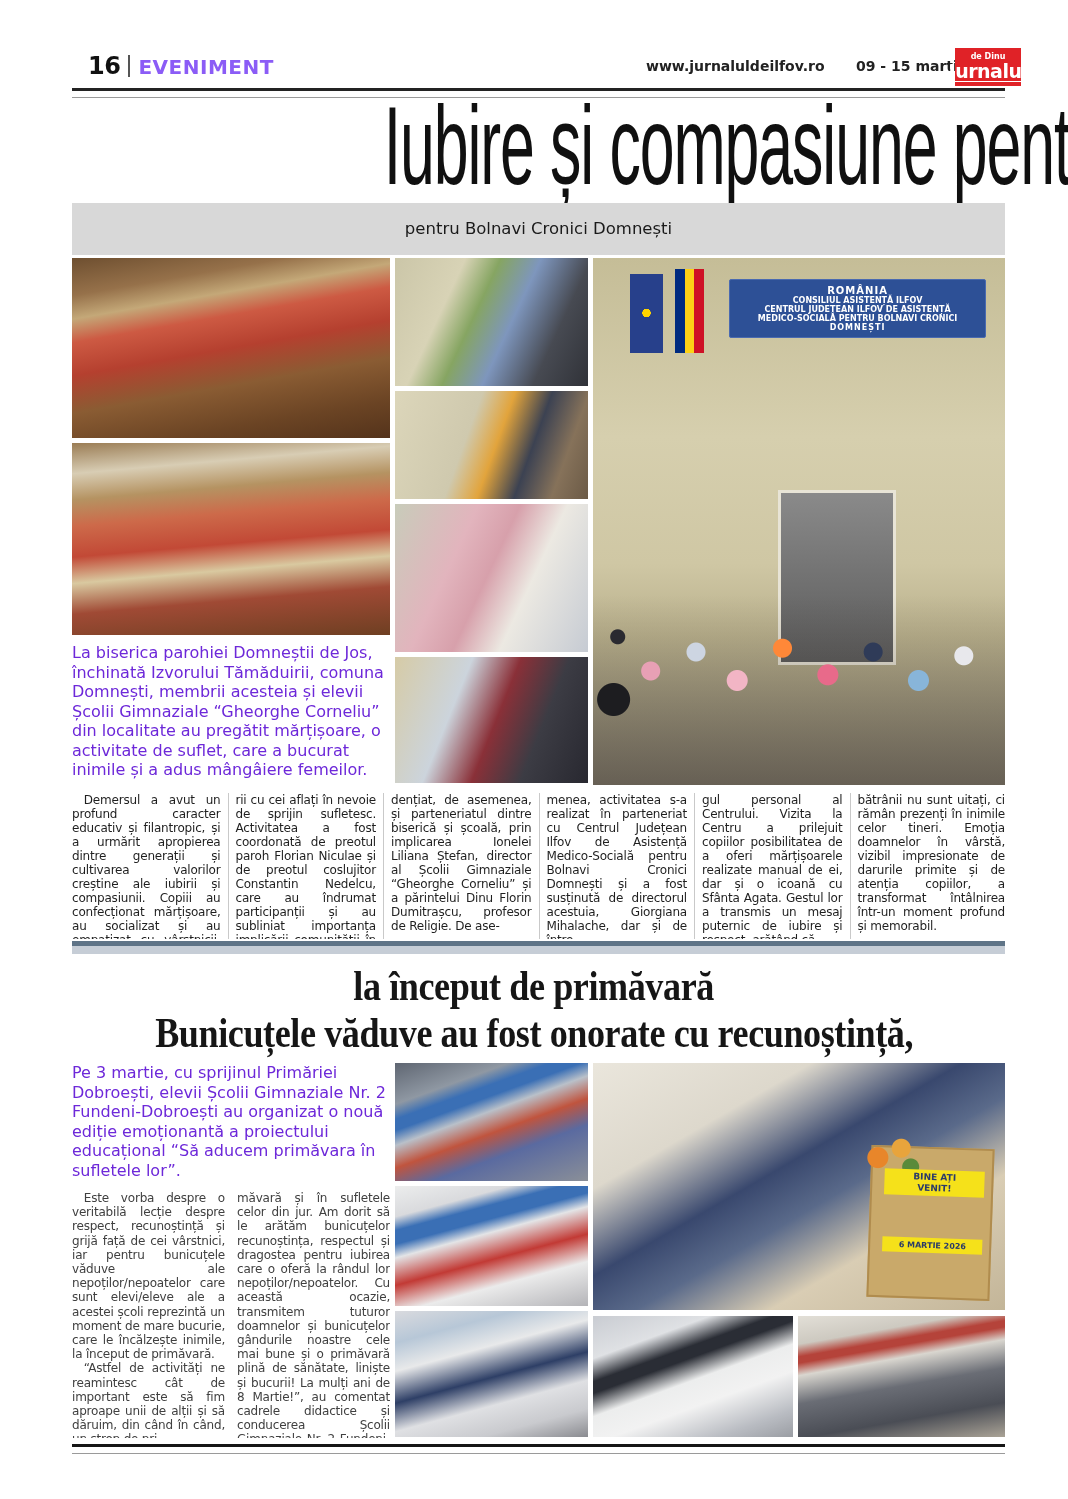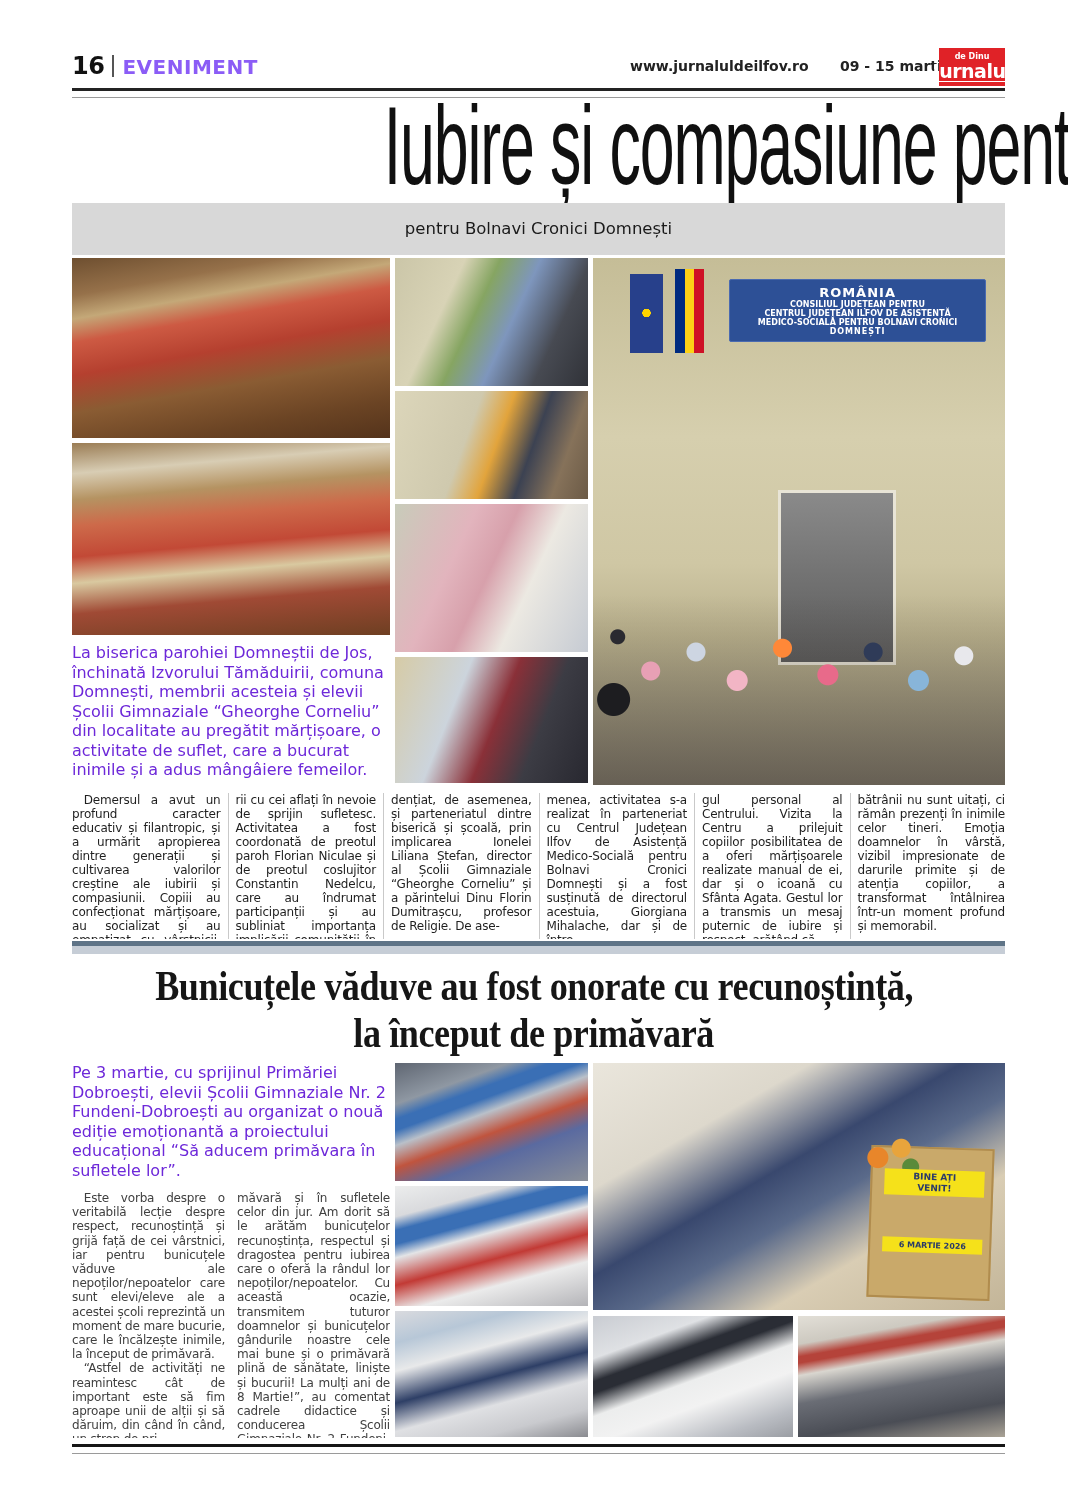--- a/index.html
+++ b/index.html
@@ -2,21 +2,21 @@
 <html><head>
 <meta charset="utf-8">
 <style>
   html,body{margin:0;padding:0;}
   body{
     width:1068px;height:1499px;position:relative;background:#ffffff;
     font-family:"DejaVu Sans",sans-serif;color:#222;overflow:hidden;
   }
 
   
-  .masthead{position:absolute;left:72px;top:48px;width:933px;height:38px;}
+  .masthead{position:absolute;left:88px;top:48px;width:933px;height:38px;}
   .mh-left{position:absolute;left:0;top:4px;display:flex;align-items:baseline;gap:8px;}
   .pagenum{font-size:24px;font-weight:bold;color:#111;letter-spacing:-0.5px;}
   .mh-bar{width:2px;height:22px;background:#555;align-self:center;}
   .section-label{font-size:20px;font-weight:bold;color:#8b5cf6;letter-spacing:0.5px;}
   .website{position:absolute;left:558px;top:10px;font-size:14px;font-weight:bold;color:#222;}
   .daterange{position:absolute;left:768px;top:10px;font-size:14px;font-weight:bold;color:#222;}
   .logo{position:absolute;right:0;top:0;width:66px;height:38px;background:#e02227;
         display:flex;flex-direction:column;align-items:center;justify-content:center;line-height:1;}
   .logo-top{font-size:8px;color:#fff;font-weight:bold;margin-bottom:1px;}
   .logo-main{font-size:19px;color:#fff;font-weight:bold;letter-spacing:-0.5px;border-bottom:1px solid #fff;}
@@ -48,21 +48,21 @@
   .p-hosp3{height:148px;background:linear-gradient(115deg,#c8ccba 0%,#e2b4bd 32%,#d7a0ab 48%,#ece9e2 66%,#c6cbd3 100%);}
   .p-hosp4{height:126px;background:linear-gradient(112deg,#d6cba6 0%,#ccd4dc 32%,#8a3038 52%,#3c3c44 72%,#282830 100%);}
   .p-bldg{width:412px;height:527px;background:linear-gradient(180deg,#c5bd97 0%,#d6cfae 34%,#cfc7a4 58%,#b9b08c 72%,#8a8474 100%);}
   .flag-eu{position:absolute;left:9%;top:3%;width:8%;height:15%;background:#27408b;}
   .flag-eu:after{content:"";position:absolute;left:30%;top:35%;width:40%;height:30%;border-radius:50%;
                  background:radial-gradient(circle,#ffd400 0 30%,transparent 32%);}
   .flag-ro{position:absolute;left:20%;top:2%;width:7%;height:16%;
            background:linear-gradient(90deg,#002b7f 0 33%,#fcd116 33% 66%,#ce1126 66% 100%);}
   .bldg-sign{position:absolute;left:33%;top:4%;width:60%;background:#2d5096;border:1px solid #4a6ab0;
              border-radius:2px;padding:5px 4px;text-align:center;color:#fff;font-weight:bold;}
-  .bldg-sign .s1{font-size:13px;letter-spacing:1px;}
+  .bldg-sign .s1{font-size:10px;letter-spacing:1px;}
   .bldg-sign .s2{font-size:8px;}
   .bldg-sign .s3,.bldg-sign .s4{font-size:8px;}
   .bldg-sign .s5{font-size:8px;letter-spacing:1px;}
   .bldg-door{position:absolute;left:45%;top:44%;width:27%;height:32%;border:3px solid #e8e4d6;
              background:linear-gradient(180deg,#8a8a8a,#5a5a5a);}
   .crowd{position:absolute;left:0;bottom:0;width:100%;height:36%;
     background:
       radial-gradient(circle at 5% 55%,#1d1d20 0 16px,transparent 17px),
       radial-gradient(circle at 6% 22%,#2a2a30 0 7px,transparent 8px),
       radial-gradient(circle at 14% 40%,#e8a0b5 0 9px,transparent 10px),
@@ -161,21 +161,21 @@
     <div class="photo p-hosp2"></div>
     <div class="photo p-hosp3"></div>
     <div class="photo p-hosp4"></div>
   </div>
   <div class="a1-right">
     <div class="photo p-bldg">
       <div class="flag-eu"></div>
       <div class="flag-ro"></div>
       <div class="bldg-sign">
         <div class="s1">ROMÂNIA</div>
-        <div class="s2">CONSILIUL JUDEȚEAN PENTRU</div>
+        <div class="s2">CONSILIUL ASISTENȚĂ ILFOV</div>
         <div class="s3">CENTRUL JUDEȚEAN ILFOV DE ASISTENȚĂ</div>
         <div class="s4">MEDICO-SOCIALĂ PENTRU BOLNAVI CRONICI</div>
         <div class="s5">DOMNEȘTI</div>
       </div>
       <div class="bldg-door"></div>
       <div class="crowd"></div>
     </div>
   </div>
 </div>
 
@@ -185,22 +185,22 @@
  Evenimentul a evi-</div>
   <div class="col">dențiat, de asemenea, și parteneriatul dintre biserică și școală, prin implicarea Ionelei Liliana Ștefan, director al Școlii Gimnaziale “Gheorghe Corneliu” și a părintelui Dinu Florin Dumitrașcu, profesor de Religie. De ase-</div>
   <div class="col">menea, activitatea s-a realizat în parteneriat cu Centrul Județean Ilfov de Asistență Medico-Socială pentru Bolnavi Cronici Domnești și a fost susținută de directorul acestuia, Giorgiana Mihalache, dar și de între-</div>
   <div class="col">gul personal al Centrului. Vizita la Centru a prilejuit copiilor posibilitatea de a oferi mărțișoarele realizate manual de ei, dar și o icoană cu Sfânta Agata. Gestul lor a transmis un mesaj puternic de iubire și respect, arătând că</div>
   <div class="col">bătrânii nu sunt uitați, ci rămân prezenți în inimile celor tineri. Emoția doamnelor în vârstă, vizibil impresionate de darurile primite și de atenția copiilor, a transformat întâlnirea într-un moment profund și memorabil.</div>
 </div>
 
 <div class="sep-bar"></div>
 
 <div class="headline2">
+  <div><span class="l">la început de primăvară</span></div>
   <div><span class="l">Bunicuțele văduve au fost onorate cu recunoștință,</span></div>
-  <div><span class="l">la început de primăvară</span></div>
 </div>
 
 <div class="a2grid">
   <div class="a2-left">
     <div class="lead a2-lead">Pe 3 martie, cu sprijinul Primăriei Dobroești, elevii Școlii Gimnaziale Nr. 2 Fundeni-Dobroești au organizat o nouă ediție emoționantă a proiectului educațional “Să aducem primăvara în sufletele lor”.</div>
     <div class="a2cols">
       <div class="col2"> Este vorba despre o veritabilă lecție despre respect, recunoștință și grijă față de cei vârstnici, iar pentru bunicuțele văduve ale nepoților/nepoatelor care sunt elevi/eleve ale a acestei școli reprezintă un moment de mare bucurie, care le încălzește inimile, la început de primăvară.
  “Astfel de activități ne reamintesc cât de important este să fim aproape unii de alții și să dăruim, din când în când, un strop de pri-</div>
       <div class="col2">măvară și în sufletele celor din jur. Am dorit să le arătăm bunicuțelor recunoștința, respectul și dragostea pentru iubirea care o oferă la rândul lor nepoților/nepoatelor. Cu această ocazie, transmitem tuturor doamnelor și bunicuțelor gândurile noastre cele mai bune și o primăvară plină de sănătate, liniște și bucurii! La mulți ani de 8 Martie!”, au comentat cadrele didactice și conducerea Școlii Gimnaziale Nr. 2 Fundeni-Dobroești.</div>
     </div>

